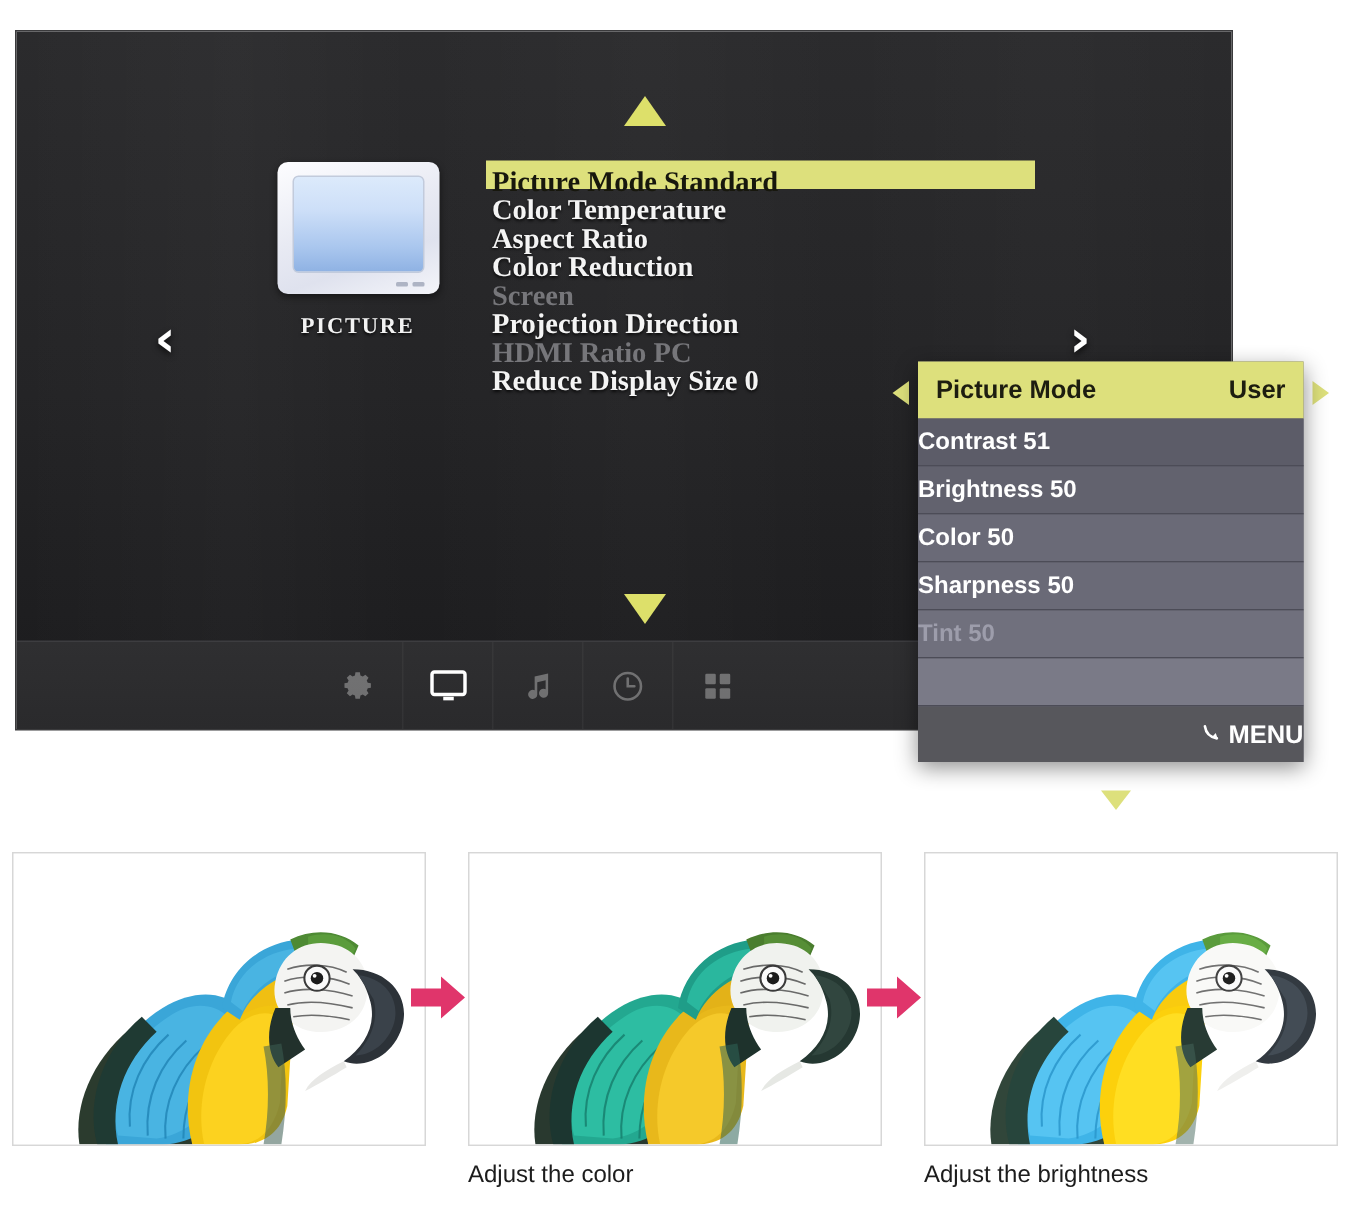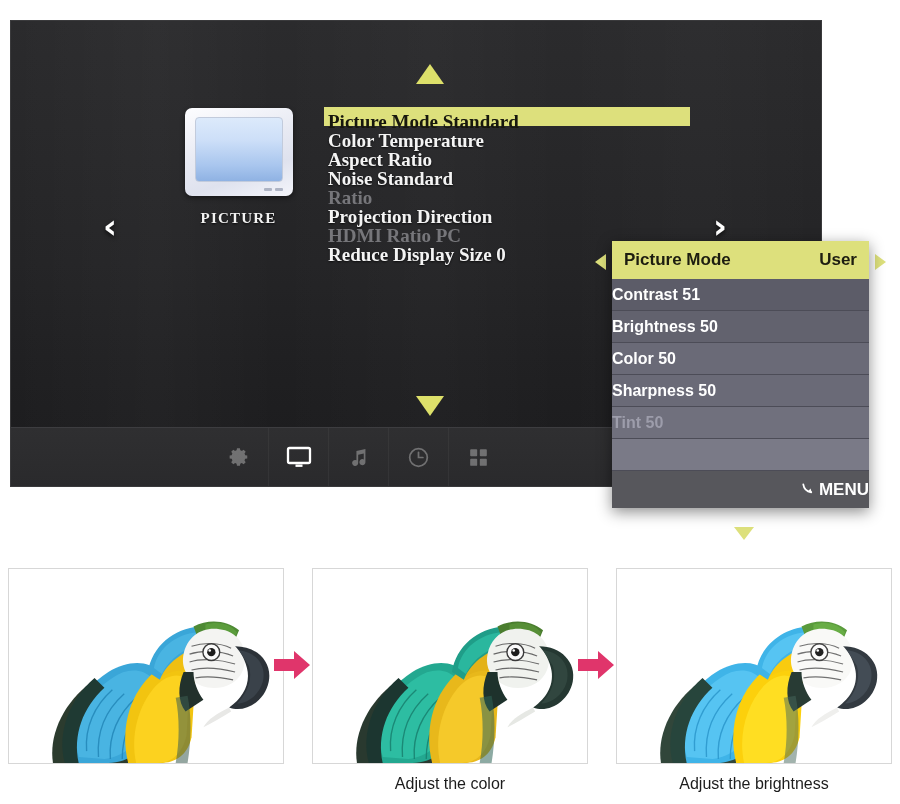--- a/index.html
+++ b/index.html
@@ -302,21 +302,20 @@
     width: 40px;
     height: 34px;
   }
   #flow-arrow-1 { left: 272px; }
   #flow-arrow-2 { left: 576px; }
   .flow-arrow svg { display: block; }
 
   .photo-caption {
     position: absolute;
     top: 775px;
-    text-align: center;
     font-size: 16px;
     color: #1c1c1c;
     font-family: "Liberation Sans", sans-serif;
     width: 276px;
   }
   #caption-2 { left: 312px; }
   #caption-3 { left: 616px; }
 </style>
 </head>
 <body>
@@ -340,22 +339,22 @@
     <div id="chevron-left" class="nav-chevron">‹</div>
     <div id="chevron-right" class="nav-chevron">›</div>
 
     <div id="scroll-up" class="scroll-arrow"></div>
     <div id="scroll-down" class="scroll-arrow"></div>
 
     <div id="osd-menu">
       <div class="osd-item selected">Picture Mode Standard</div>
       <div class="osd-item">Color Temperature</div>
       <div class="osd-item">Aspect Ratio</div>
-      <div class="osd-item">Noise Standard</div>
-      <div class="osd-item disabled">Ratio</div>
+      <div class="osd-item">Color Reduction</div>
+      <div class="osd-item disabled">Screen</div>
       <div class="osd-item">Projection Direction</div>
       <div class="osd-item disabled">HDMI Ratio PC</div>
       <div class="osd-item">Reduce Display Size 0</div>
     </div>
 
     <div id="osd-taskbar">
       <div id="osd-taskbar-inner">
 
         <div class="taskbar-btn inactive">
           <svg width="22" height="22" viewBox="0 0 24 24" fill="#cfcfcf">

